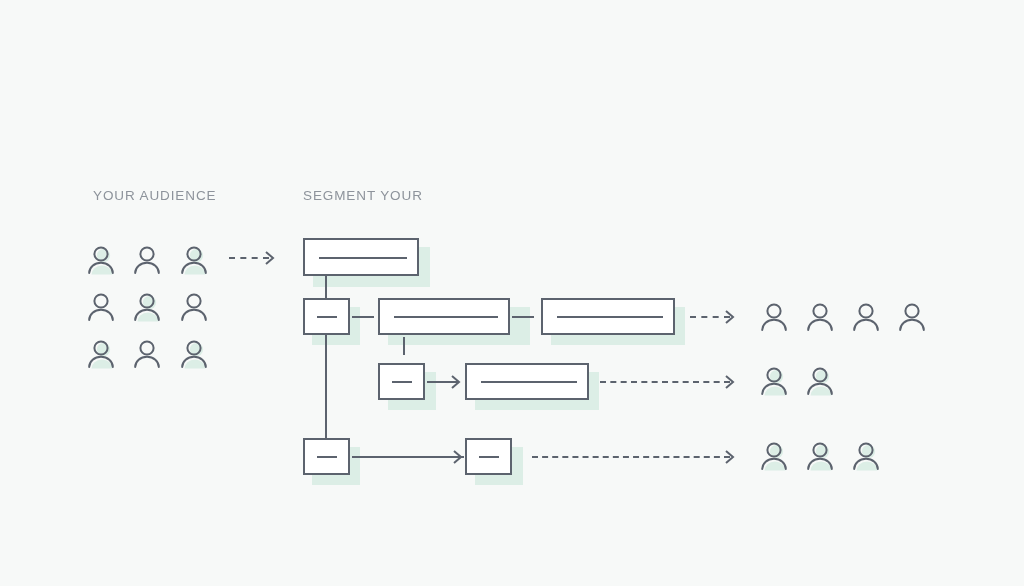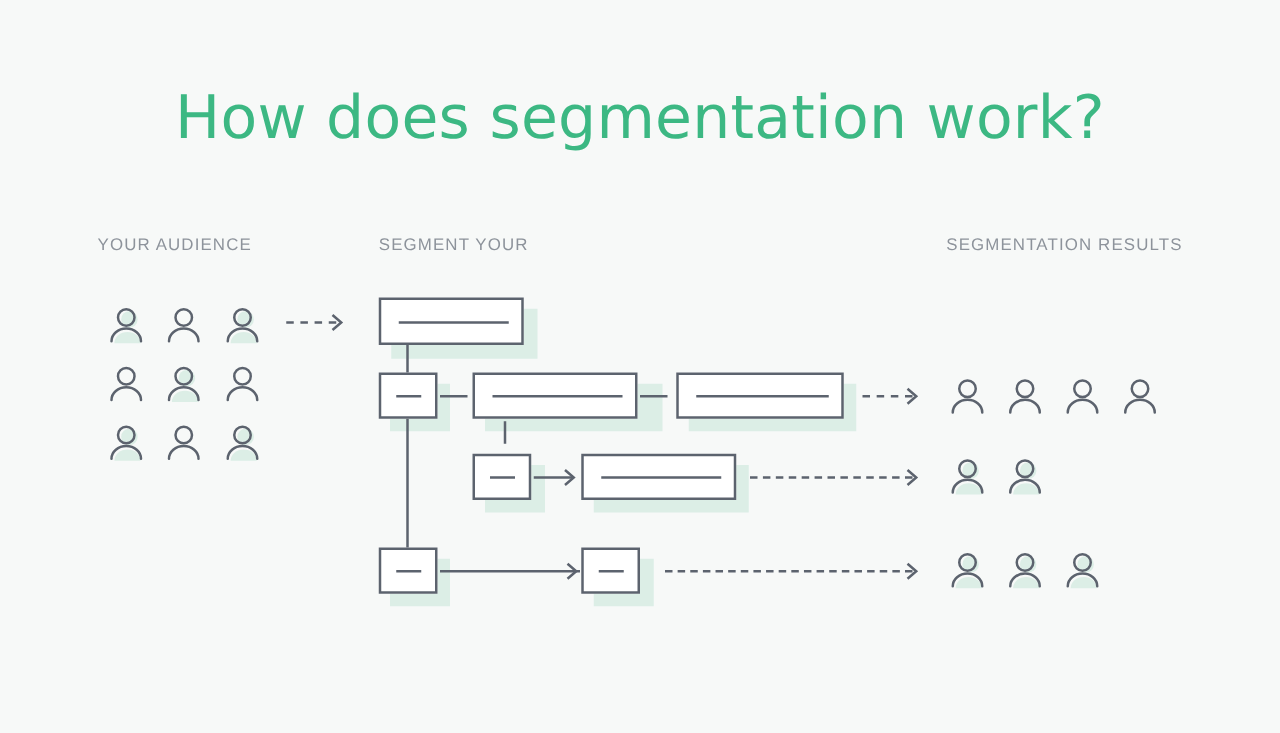--- a/index.html
+++ b/index.html
@@ -37,21 +37,21 @@
 
   
   .col-label {
     position: absolute;
     font-size: 13.5px;
     letter-spacing: 0.9px;
     color: #8d939b;
     white-space: nowrap;
     font-family: "Liberation Sans", sans-serif;
   }
-  #label-audience { left: 78px;  top: 188px; text-align: right; }
+  #label-audience { left: 93px;  top: 188px; text-align: right; }
   #label-rules    { left: 303px; top: 188px; }
   #label-results  { left: 757px; top: 188px; }
 
   
   .person {
     position: absolute;
     width: 34px;
     height: 34px;
   }
   .person svg { display: block; width: 34px; height: 34px; }
@@ -95,25 +95,23 @@
     position: absolute;
     z-index: 4;
   }
   .arrowhead svg { display: block; }
 </style>
 </head>
 <body>
 
 <div id="stage">
 
-  <div id="page-title">How does segmentation work?</div>
 
   <div class="col-label" id="label-audience">YOUR AUDIENCE</div>
   <div class="col-label" id="label-rules">SEGMENT YOUR</div>
-  <div class="col-label" id="label-results">SEGMENTATION RESULTS</div>
 
   <div class="person" style="left:84px; top:243px;">
       <svg viewBox="0 0 34 34">
       <circle cx="19.5" cy="12.5" r="6.6" fill="#dceee6"></circle>
        <path d="M7.5 31.5 a10.5 9 0 0 1 21 0 Z" fill="#dceee6"></path>
       <circle cx="17" cy="11" r="6.6" fill="none" stroke="#5c636e" stroke-width="2"></circle>
       <path d="M5.2 30 a11.8 10.2 0 0 1 23.6 0" fill="none" stroke="#5c636e" stroke-width="2" stroke-linecap="round"></path>
     </svg>
     </div>
   <div class="person" style="left:130px; top:243px;">

